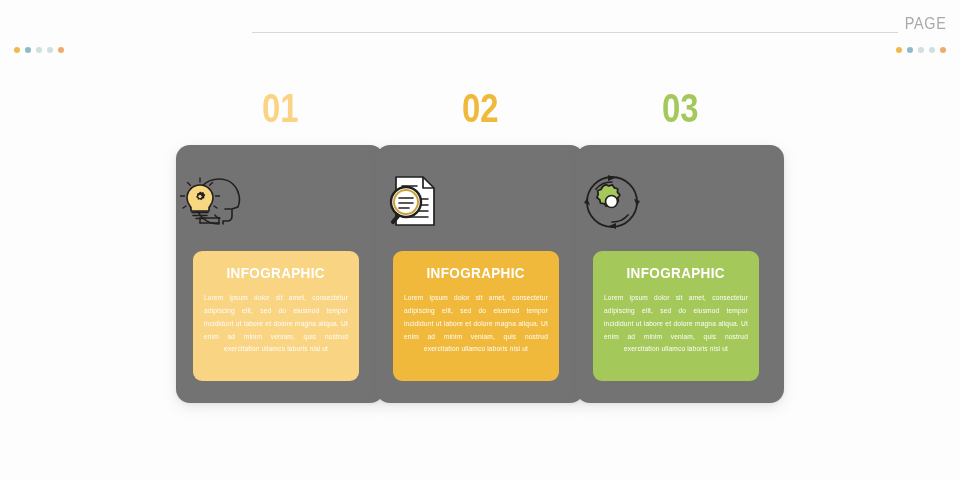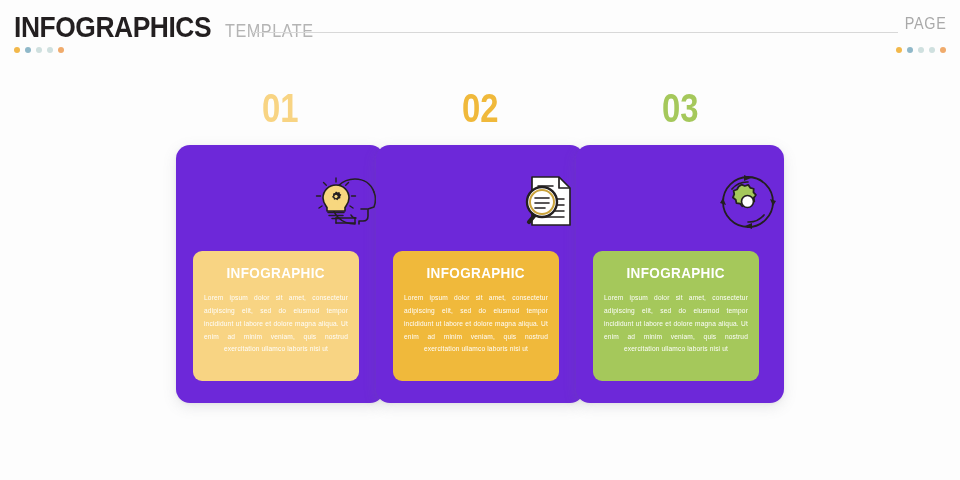--- a/index.html
+++ b/index.html
@@ -99,27 +99,27 @@
     font-weight: 700;
     letter-spacing: 0px;
     line-height: 1;
     transform: scaleX(0.82);
     margin-bottom: 17px;
   }
   .card {
     position: relative;
     width: 208px;
     height: 258px;
-    background: #6d28d9;
+    background: #737373;
     border-radius: 14px;
     box-shadow: 0 4px 14px rgba(120,120,130,0.16),
                 0 1px 3px rgba(120,120,130,0.10);
     display: flex;
     flex-direction: column;
-    align-items: flex-end;
+    align-items: flex-start;
     padding-top: 26px;
   }
   .icon-wrap {
     width: 72px; height: 62px;
     display: flex;
     align-items: center;
     justify-content: center;
   }
   .icon-wrap svg { display: block; }
 
@@ -155,24 +155,20 @@
     letter-spacing: 0.15px;
     opacity: 0.97;
   }
 </style>
 </head>
 <body>
 
 <div class="page">
 
   <div class="header">
-    <div class="brand">
-      <span class="brand-main">INFOGRAPHICS</span>
-      <span class="brand-sub">TEMPLATE</span>
-    </div>
     <div class="rule" style="background: rgb(216, 216, 216);"></div>
     <div class="page-label">PAGE</div>
     <div class="dots left" id="dots-left">
         <span class="dot" style="background: rgb(242, 184, 75);"></span>
         <span class="dot" style="background: rgb(143, 184, 201);"></span>
         <span class="dot" style="background: rgb(207, 224, 223);"></span>
         <span class="dot" style="background: rgb(207, 224, 223);"></span>
         <span class="dot" style="background: rgb(240, 171, 108);"></span>
       </div>
     <div class="dots right" id="dots-right">

